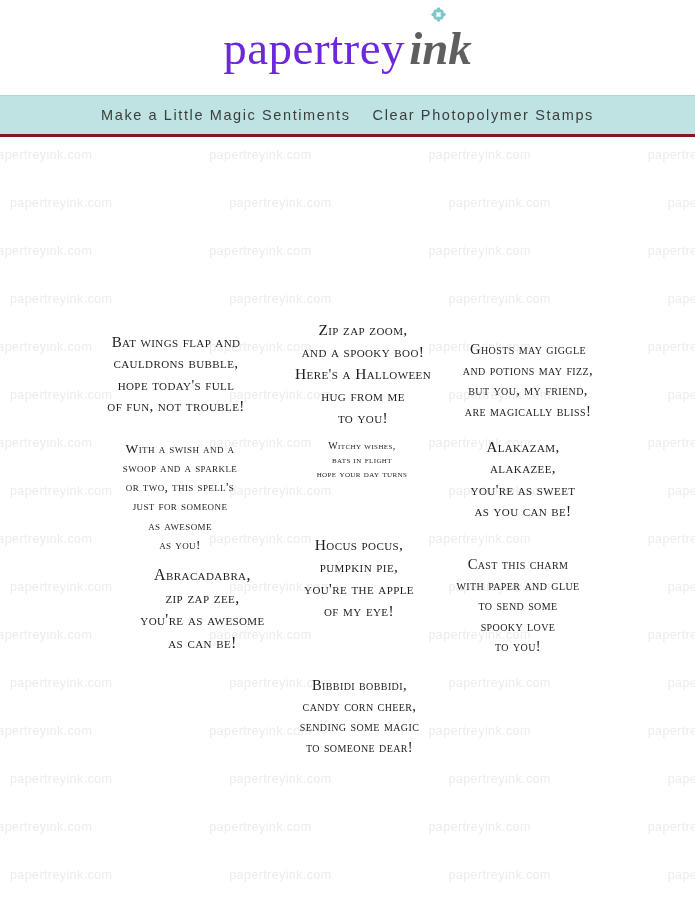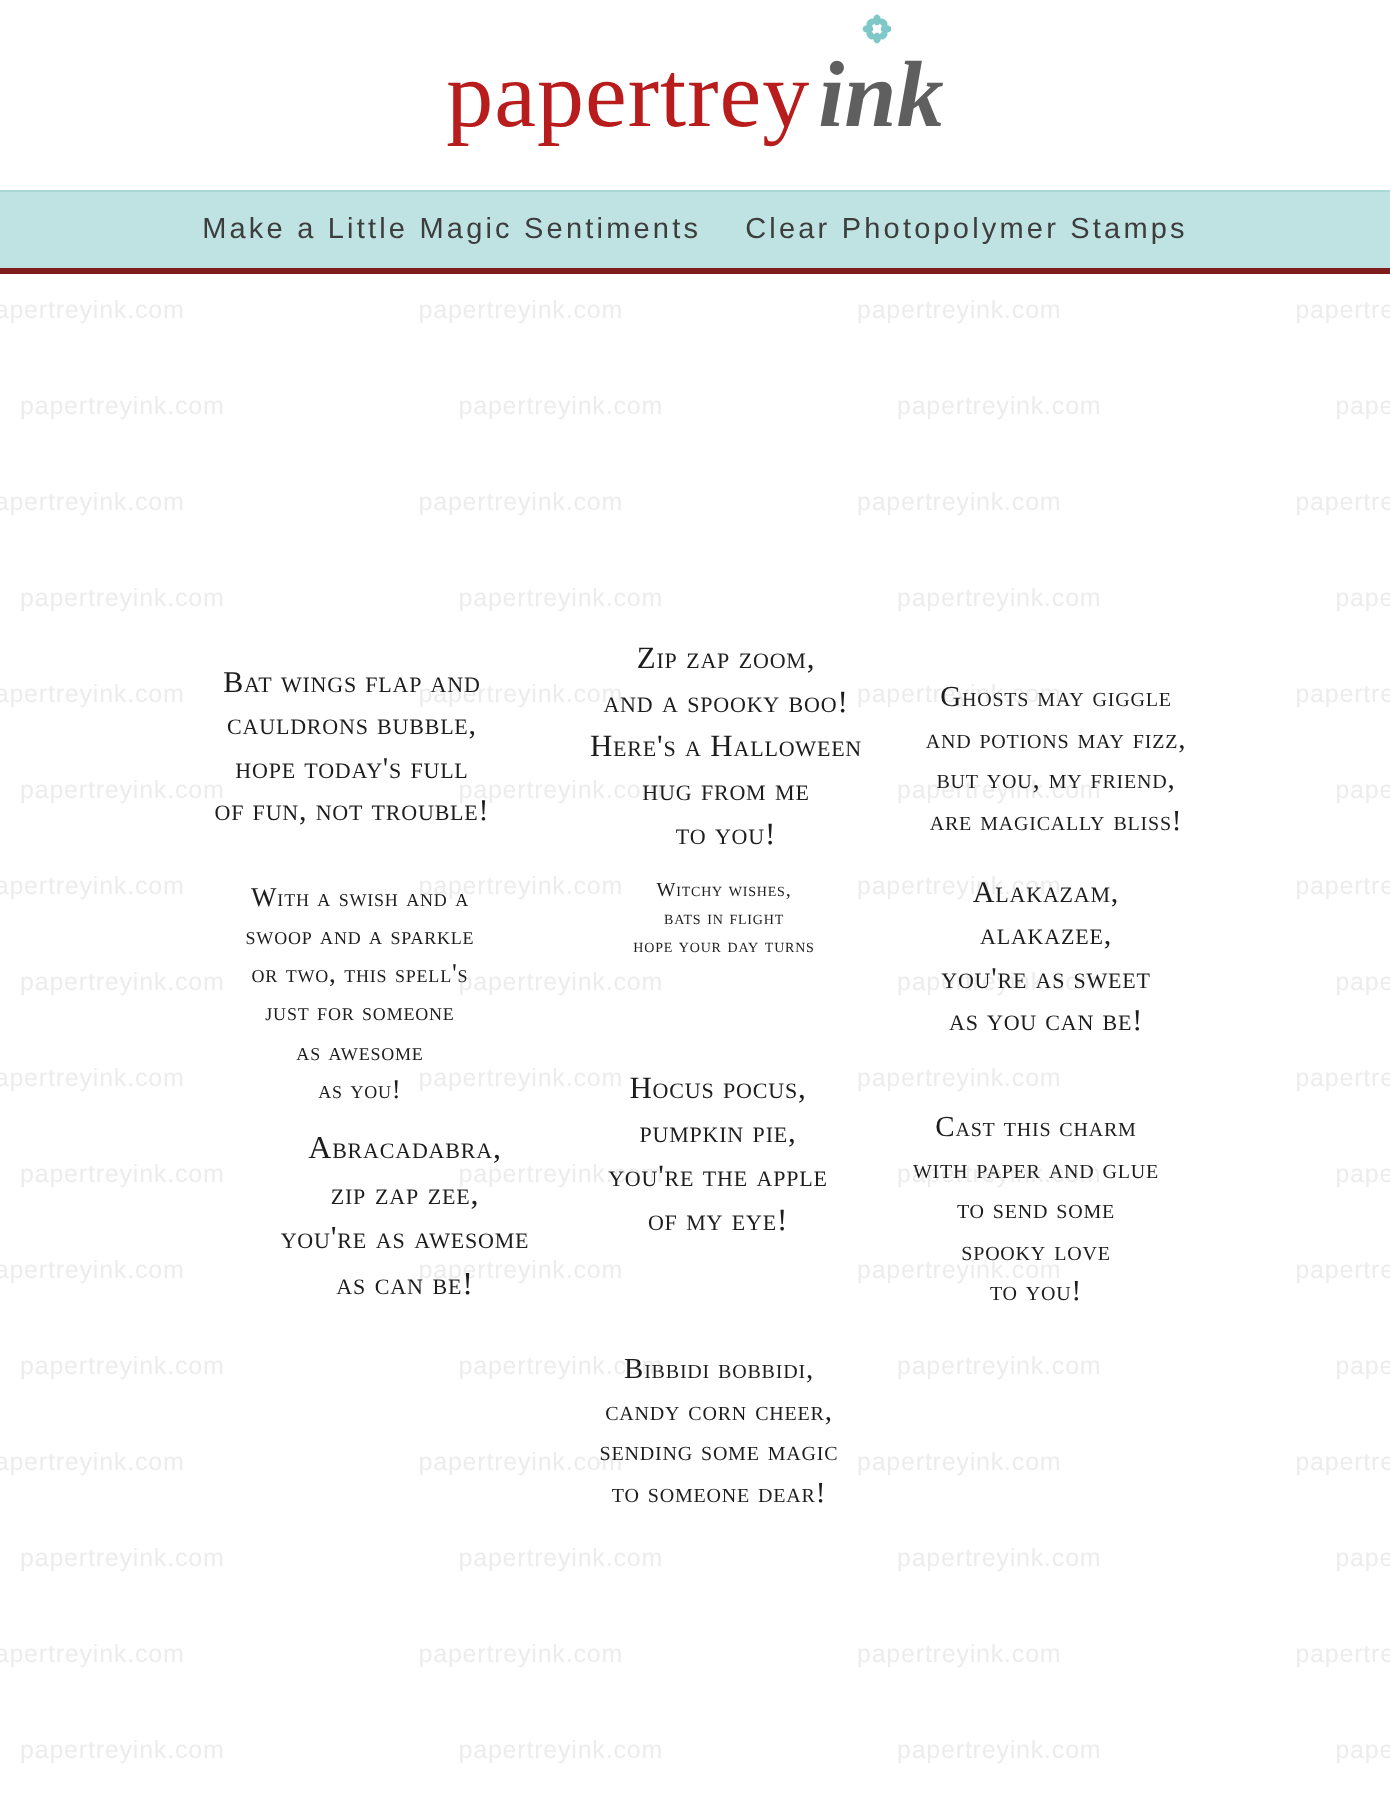--- a/index.html
+++ b/index.html
@@ -25,21 +25,21 @@
   }
   .logo {
     display: flex;
     align-items: baseline;
     justify-content: center;
     position: relative;
   }
   .logo-word-1 {
     font-family: "Liberation Serif", serif;
     font-size: 47px;
-    color: #b91c1c;
+    color: #6d28d9;
     letter-spacing: 0.5px;
     font-weight: 400;
   }
   .logo-word-2 {
     font-family: "Liberation Serif", serif;
     font-size: 47px;
     color: #5f5f5f;
     font-style: italic;
     font-weight: 700;
     margin-left: 4px;

